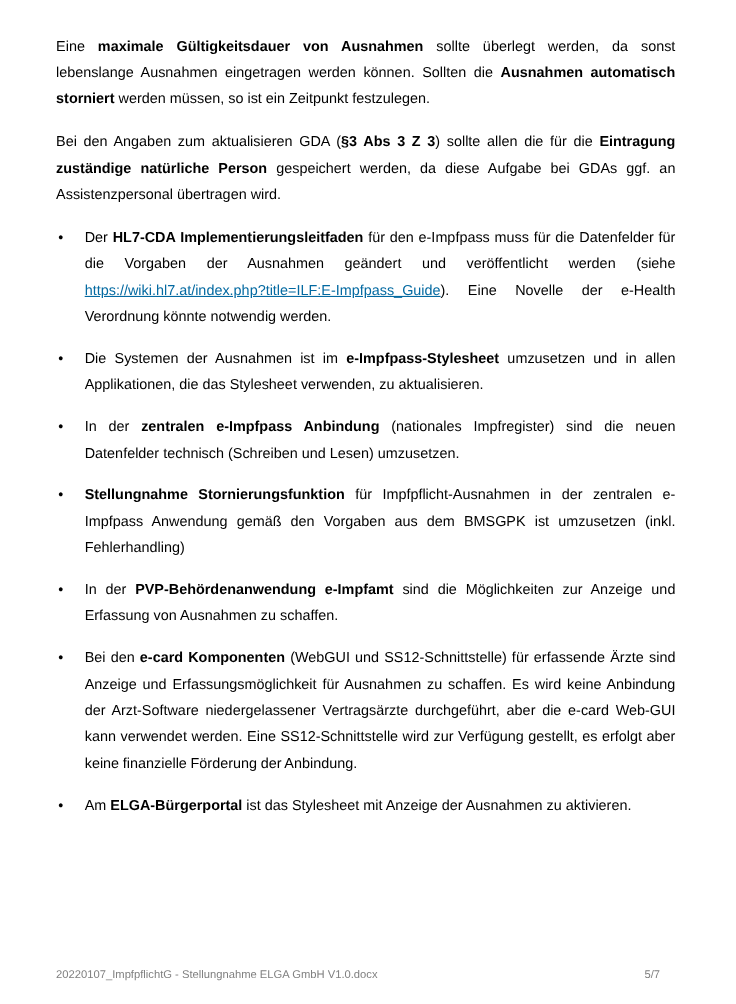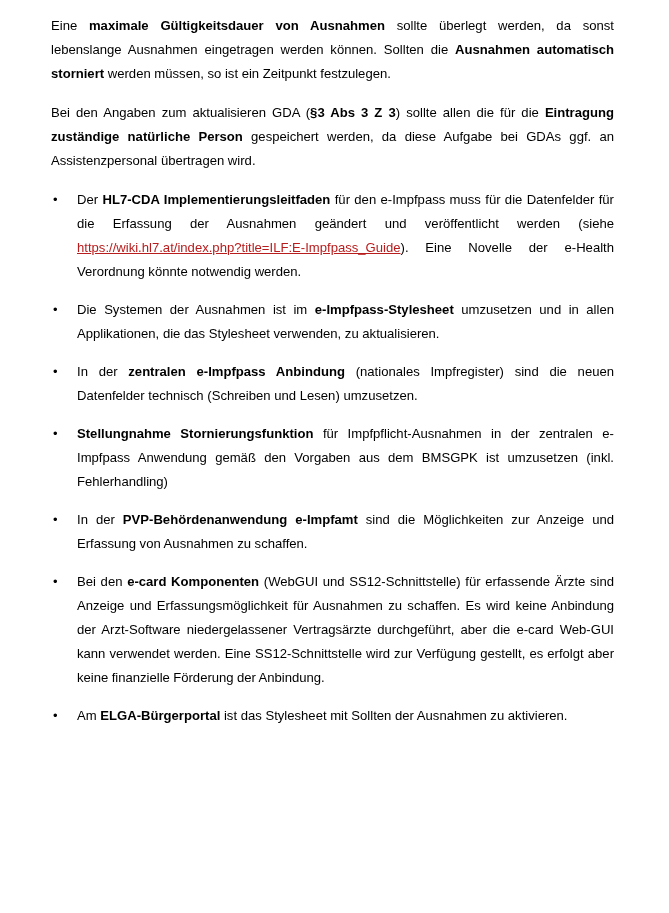--- a/index.html
+++ b/index.html
@@ -14,40 +14,40 @@
     height: 913px;
     background: #ffffff;
     font-family: "Liberation Sans", sans-serif;
     color: #000000;
     overflow: hidden;
     box-sizing: border-box;
   }
   .content {
     position: absolute;
     left: 51px;
-    top: 14px;
+    top: 30px;
     width: 563px;
   }
   p.para {
     margin: 0 0 15px 0;
     font-size: 13.1px;
     line-height: 24px;
     text-align: justify;
     text-justify: inter-word;
     -webkit-hyphens: none;
     hyphens: none;
   }
   p.para:last-child {
     margin-bottom: 0;
   }
   b, strong {
     font-weight: bold;
   }
   a.doclink {
-    color: #b91c1c;
+    color: #0369a1;
     text-decoration: underline;
   }
   ul.bullets {
     list-style: none;
     margin: 0 0 0 0;
     padding: 0;
   }
   ul.bullets li {
     position: relative;
     padding-left: 26px;
@@ -102,34 +102,38 @@
   <div class="content">
 
     <p class="para"><span>Eine </span><b>maximale Gültigkeitsdauer von Ausnahmen</b><span> sollte überlegt werden, da sonst lebenslange Ausnahmen eingetragen werden können. Sollten die </span><b>Ausnahmen automatisch storniert</b><span> werden müssen, so ist ein Zeitpunkt festzulegen.</span></p>
 
     <p class="para"><span>Bei den Angaben zum aktualisieren GDA (</span><b>§3 Abs 3 Z 3</b><span>) sollte allen die für die </span><b>Eintragung zuständige natürliche Person</b><span> gespeichert werden, da diese Aufgabe bei GDAs ggf. an Assistenzpersonal übertragen wird.</span></p>
 
 
     <div class="list-block">
       <ul class="bullets">
 
-        <li><span class="dot">•</span><span>Der </span><b>HL7-CDA Implementierungsleitfaden</b><span> für den e-Impfpass muss für die Datenfelder für die Erfassung der Ausnahmen geändert und veröffentlicht werden (siehe </span><a class="doclink" href="#">https://wiki.hl7.at/index.php?title=ILF:E-Impfpass_Guide</a><span>). Eine Novelle der e-Health Verordnung könnte notwendig werden.</span></li>
+        <li><span class="dot">•</span><span>Der </span><b>HL7-CDA Implementierungsleitfaden</b><span> für den e-Impfpass muss für die Datenfelder für die Vorgaben der Ausnahmen geändert und veröffentlicht werden (siehe </span><a class="doclink" href="#">https://wiki.hl7.at/index.php?title=ILF:E-Impfpass_Guide</a><span>). Eine Novelle der e-Health Verordnung könnte notwendig werden.</span></li>
 
         <li><span class="dot">•</span><span>Die Systemen der Ausnahmen ist im </span><b>e-Impfpass-Stylesheet</b><span> umzusetzen und in allen Applikationen, die das Stylesheet verwenden, zu aktualisieren.</span></li>
 
         <li><span class="dot">•</span><span>In der </span><b>zentralen e-Impfpass Anbindung</b><span> (nationales Impfregister) sind die neuen Datenfelder technisch (Schreiben und Lesen) umzusetzen.</span></li>
 
         <li><span class="dot">•</span><span></span><b>Stellungnahme Stornierungsfunktion</b><span> für Impfpflicht-Ausnahmen in der zentralen e-Impfpass Anwendung gemäß den Vorgaben aus dem BMSGPK ist umzusetzen (inkl. Fehlerhandling)</span></li>
 
         <li><span class="dot">•</span><span>In der </span><b>PVP-Behördenanwendung e-Impfamt</b><span> sind die Möglichkeiten zur Anzeige und Erfassung von Ausnahmen zu schaffen.</span></li>
 
         <li class="tight"><span class="dot">•</span><span>Bei den </span><b>e-card Komponenten</b><span> (WebGUI und SS12-Schnittstelle) für erfassende Ärzte sind Anzeige und Erfassungsmöglichkeit für Ausnahmen zu schaffen. Es wird keine Anbindung der Arzt-Software niedergelassener Vertragsärzte durchgeführt, aber die e-card Web-GUI kann verwendet werden. Eine SS12-Schnittstelle wird zur Verfügung gestellt, es erfolgt aber keine finanzielle Förderung der Anbindung.</span></li>
 
-        <li><span class="dot">•</span><span>Am </span><b>ELGA-Bürgerportal</b><span> ist das Stylesheet mit Sollten der Ausnahmen zu aktivieren.</span></li>
+        <li><span class="dot">•</span><span>Am </span><b>ELGA-Bürgerportal</b><span> ist das Stylesheet mit Anzeige der Ausnahmen zu aktivieren.</span></li>
 
       </ul>
     </div>
 
 
   </div>
 
+  <div class="footer">
+    <span class="doc-name">20220107_ImpfpflichtG - Stellungnahme ELGA GmbH V1.0.docx</span>
+    <span class="page-num">5/7</span>
+  </div>
 
 </div>
 
 </body></html>

